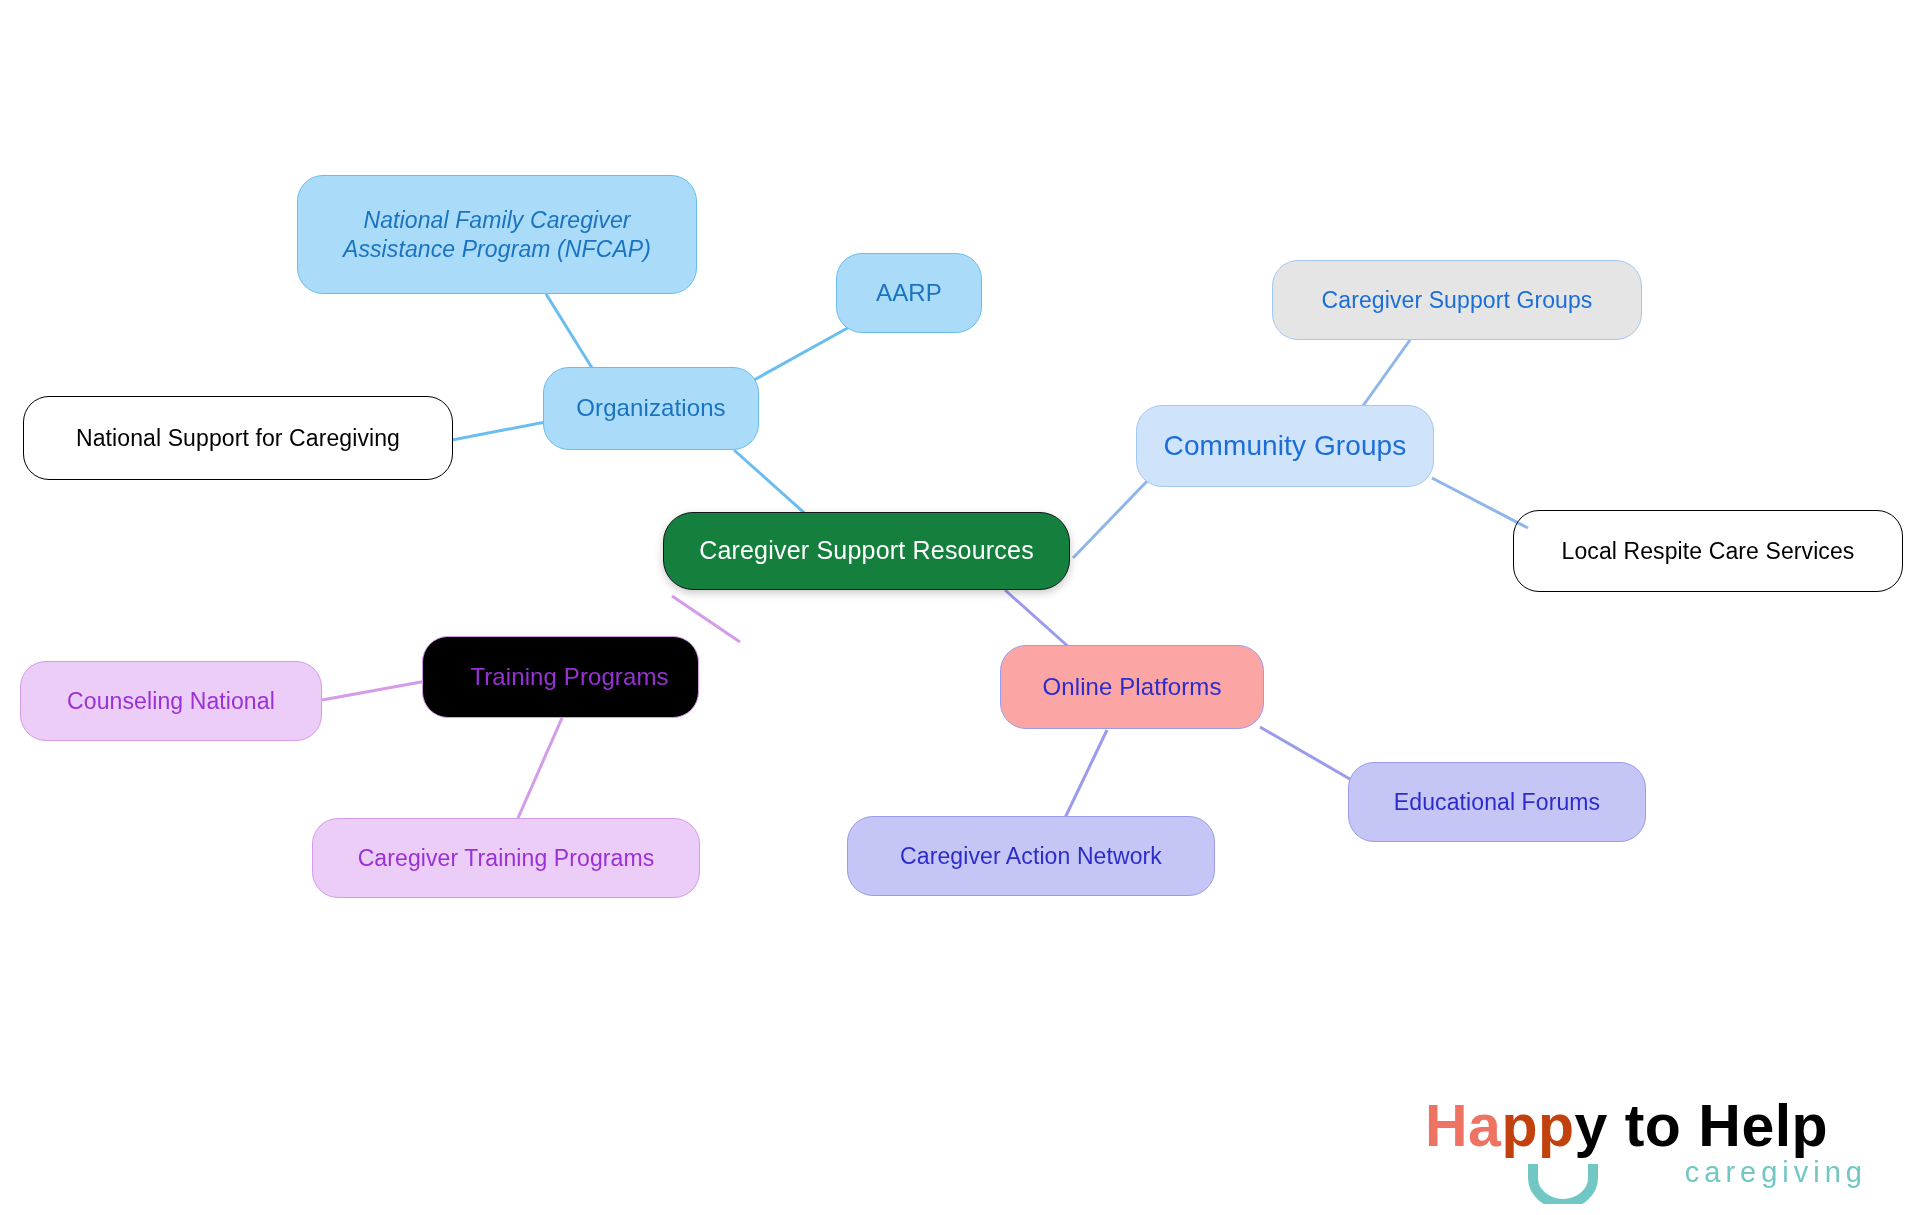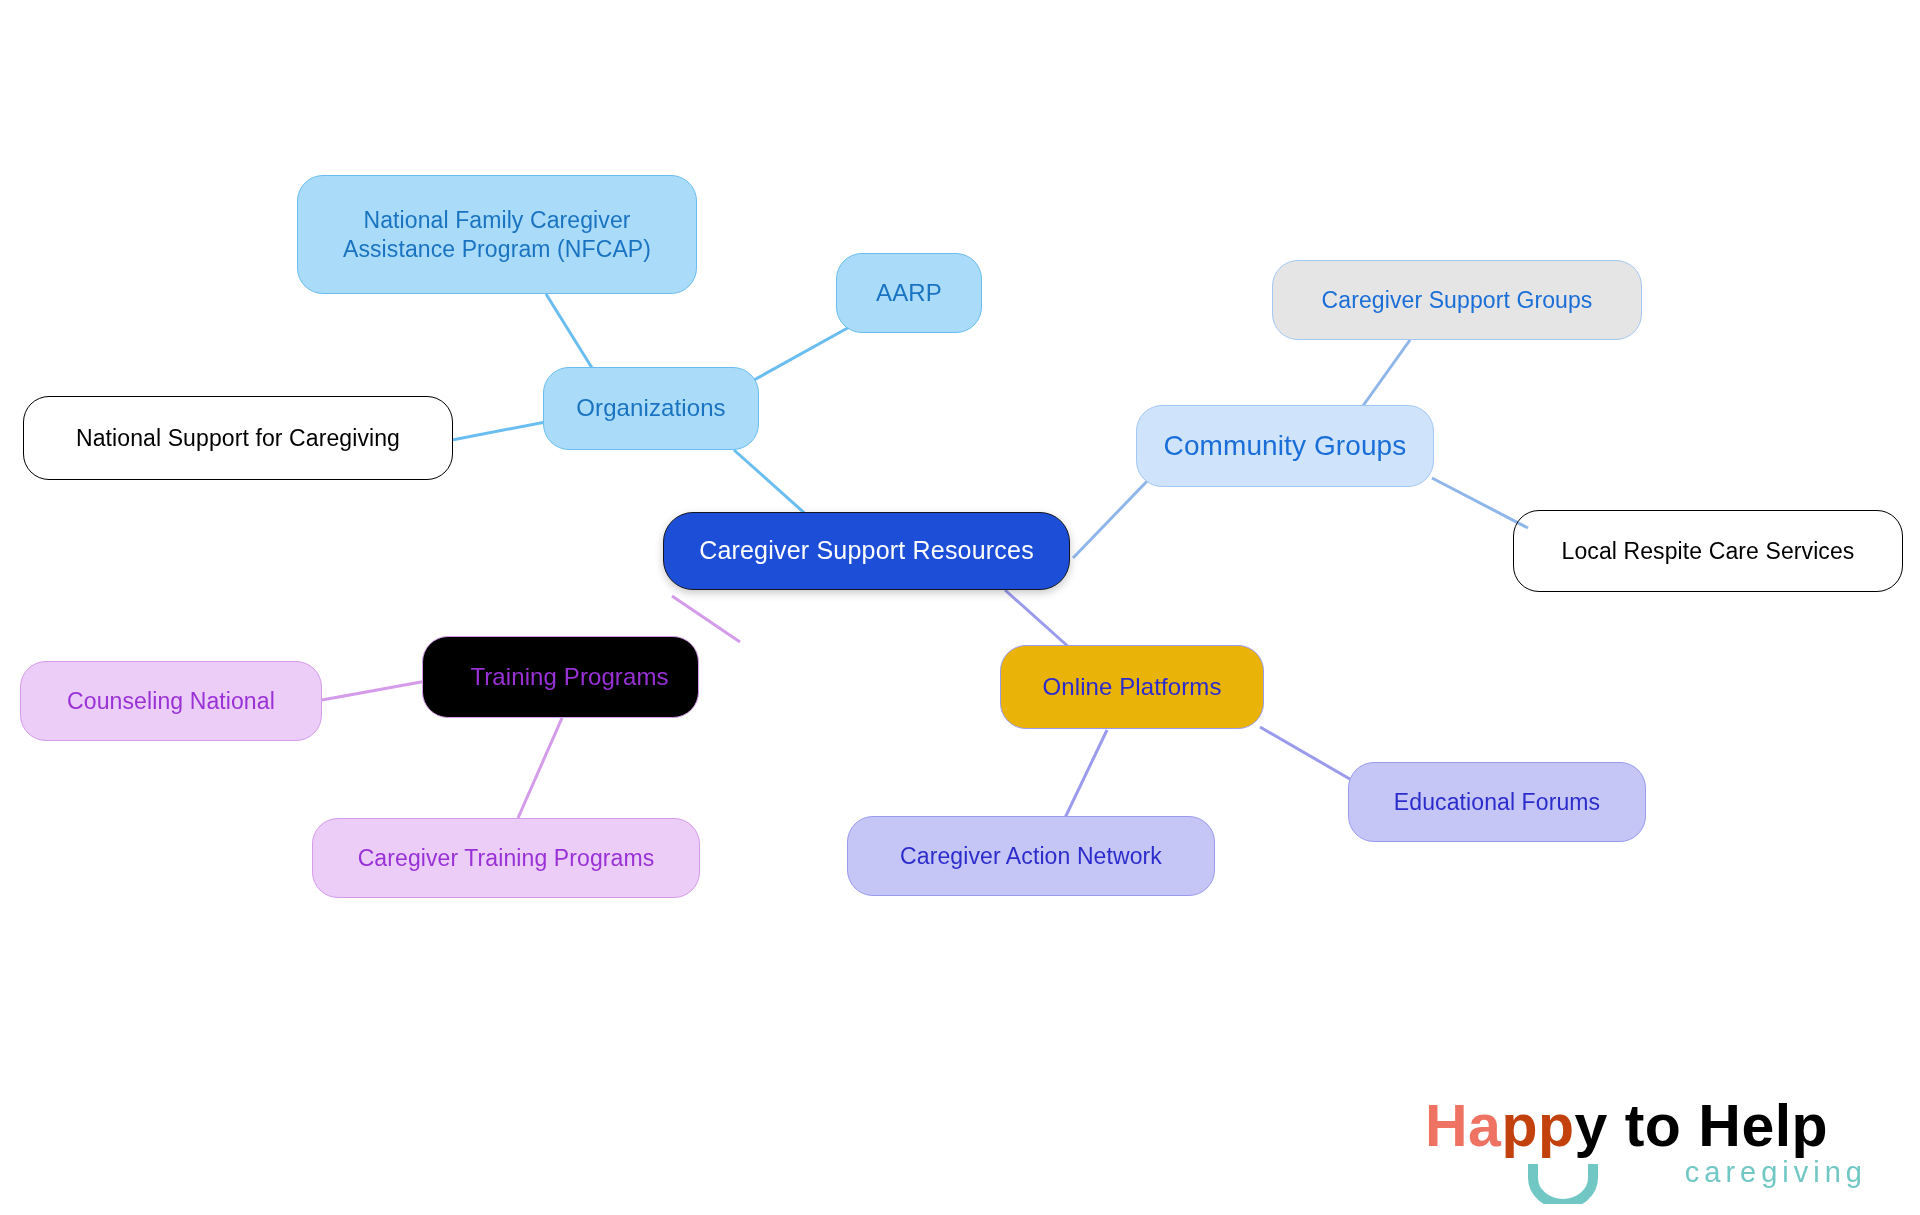--- a/index.html
+++ b/index.html
@@ -94,29 +94,29 @@
 
     <path d="M 1005 590 L 1072 650" stroke="#9b9bee" stroke-width="3" fill="none"></path>
     <path d="M 1260 727 L 1355 782" stroke="#9b9bee" stroke-width="3" fill="none"></path>
     <path d="M 1107 730 L 1063 822" stroke="#9b9bee" stroke-width="3" fill="none"></path>
 
     <path d="M 672 596 L 740 642" stroke="#d49bea" stroke-width="3" fill="none"></path>
     <path d="M 322 700 L 432 680" stroke="#d49bea" stroke-width="3" fill="none"></path>
     <path d="M 562 718 L 518 818" stroke="#d49bea" stroke-width="3" fill="none"></path>
   </svg>
 
-  <div class="node root" style="left: 663px; top: 512px; width: 407px; height: 78px; font-size: 25px; background: #1d4ed8; color: rgb(255, 255, 255); border-color: rgb(18, 22, 31);">
+  <div class="node root" style="left: 663px; top: 512px; width: 407px; height: 78px; font-size: 25px; background: #15803d; color: rgb(255, 255, 255); border-color: rgb(18, 22, 31);">
     <span>Caregiver Support Resources</span>
   </div>
 
   <div class="node" style="left: 543px; top: 367px; width: 216px; height: 83px; font-size: 24px; background: rgb(170, 220, 250); color: rgb(26, 115, 192); border-color: rgb(105, 189, 240);">
     <span>Organizations</span>
   </div>
 
-  <div class="node" style="left: 297px; top: 175px; width: 400px; height: 119px; font-size: 23px; background: rgb(170, 220, 250); color: rgb(26, 115, 192); border-color: rgb(105, 189, 240);">
+  <div class="node" style="left: 297px; top: 175px; width: 400px; height: 119px; font-size: 23px; background: rgb(170, 220, 250); color: rgb(26, 115, 192); border-color: rgb(105, 189, 240); font-style: italic;">
     <span>National Family Caregiver
 Assistance Program (NFCAP)</span>
   </div>
 
   <div class="node" style="left: 836px; top: 253px; width: 146px; height: 80px; font-size: 24px; background: rgb(170, 220, 250); color: rgb(26, 115, 192); border-color: rgb(105, 189, 240);">
     <span>AARP</span>
   </div>
 
   <div class="node" style="left:23px; top:396px; width:430px; height:84px; font-size:23px;">
     <span>National Support for Caregiving</span>
@@ -127,21 +127,21 @@
   </div>
 
   <div class="node" style="left: 1272px; top: 260px; width: 370px; height: 80px; font-size: 23px; background: #e5e5e5; color: rgb(26, 110, 216); border-color: rgb(164, 200, 244);">
     <span>Caregiver Support Groups</span>
   </div>
 
   <div class="node" style="left:1513px; top:510px; width:390px; height:82px; font-size:23px;">
     <span>Local Respite Care Services</span>
   </div>
 
-  <div class="node" style="left: 1000px; top: 645px; width: 264px; height: 84px; font-size: 24px; background: #eab308; color: rgb(44, 44, 204); border-color: rgb(155, 155, 238);">
+  <div class="node" style="left: 1000px; top: 645px; width: 264px; height: 84px; font-size: 24px; background: #fca5a5; color: rgb(44, 44, 204); border-color: rgb(155, 155, 238);">
     <span>Online Platforms</span>
   </div>
 
   <div class="node" style="left: 1348px; top: 762px; width: 298px; height: 80px; font-size: 23px; background: rgb(197, 198, 245); color: rgb(44, 44, 204); border-color: rgb(155, 155, 238); text-align: center;">
     <span>Educational Forums</span>
   </div>
 
   <div class="node" style="left: 847px; top: 816px; width: 368px; height: 80px; font-size: 23px; background: rgb(197, 198, 245); color: rgb(44, 44, 204); border-color: rgb(155, 155, 238);">
     <span>Caregiver Action Network</span>
   </div>

